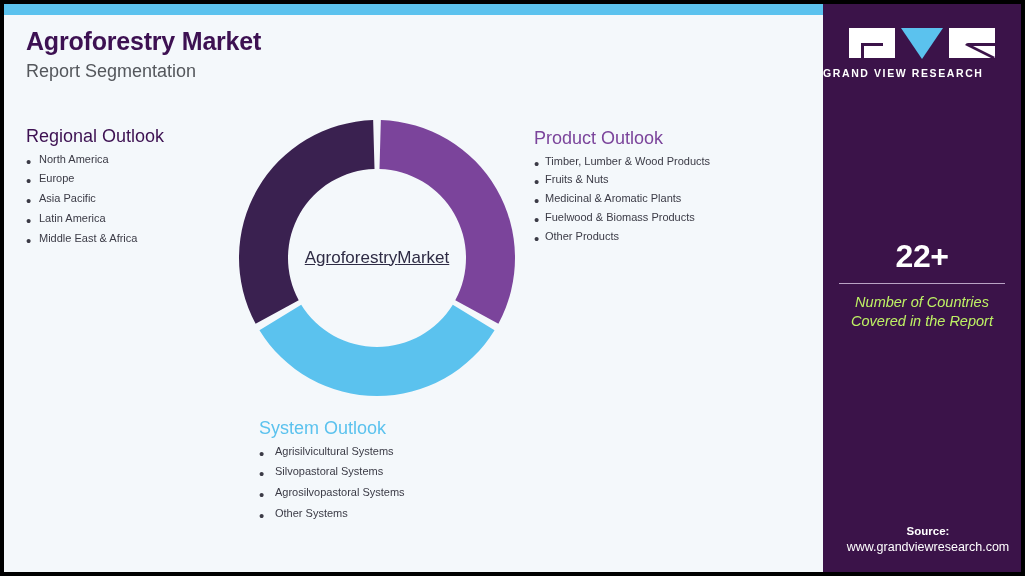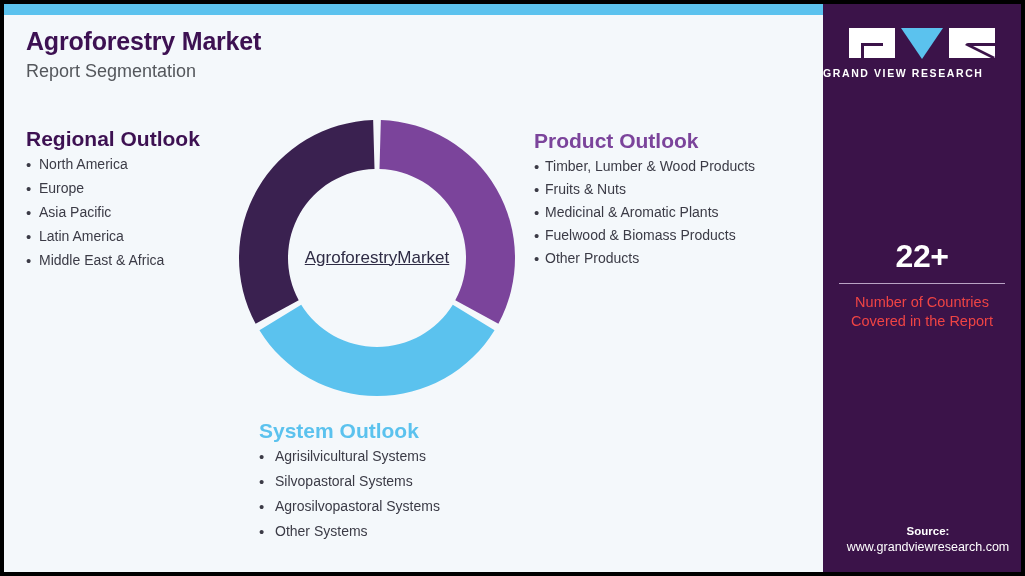--- a/index.html
+++ b/index.html
@@ -61,34 +61,34 @@
     line-height: 1.25;
     margin: 4px 0 0 0;
     white-space: nowrap;
   }
 
   
   .outlook {
     position: absolute;
   }
   .outlook-heading {
-    font-size: 21px;
-    font-weight: bold;
+    font-size: 18px;
+    font-weight: normal;
     margin: 0 0 4px 0;
     line-height: 1.2;
     white-space: nowrap;
   }
   .outlook-list {
     list-style: none;
     margin: 0;
     padding: 0;
   }
   .outlook-list li {
     position: relative;
-    font-size: 14px;
+    font-size: 11px;
     color: #3b3b46;
     line-height: 1.35;
     padding-left: 13px;
     margin-bottom: 4px;
   }
   .outlook-list li::before {
     content: "\2022";
     position: absolute;
     left: 0;
     top: 0;
@@ -180,22 +180,23 @@
     letter-spacing: -0.5px;
   }
   .stat-rule {
     width: 166px;
     height: 1px;
     background: #b9a3c4;
     margin: 11px auto 9px auto;
   }
   .stat-caption {
     font-size: 14.5px;
-    color: #ef4444;
+    color: #bef264;
     line-height: 1.3;
+    font-style: italic;
   }
 
   .source-block {
     position: absolute;
     left: 12px;
     bottom: 16px;
     width: 186px;
     text-align: center;
   }
   .source-label {

